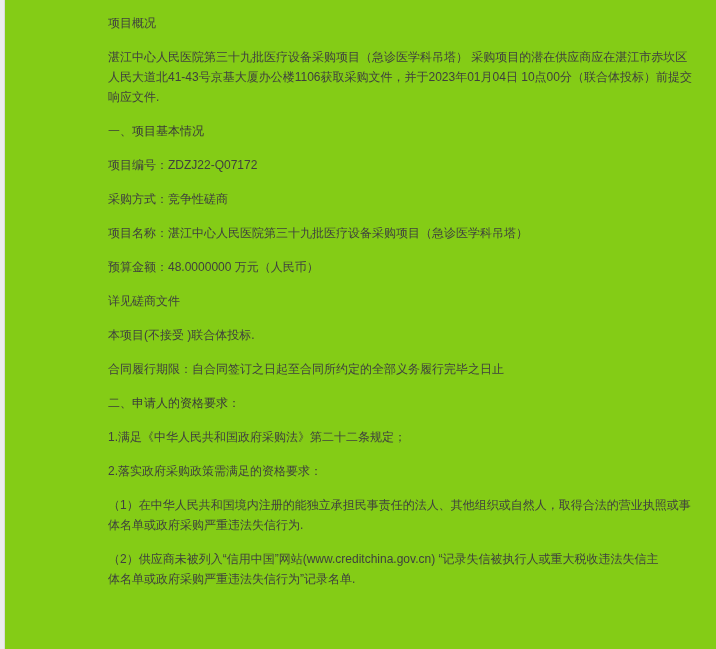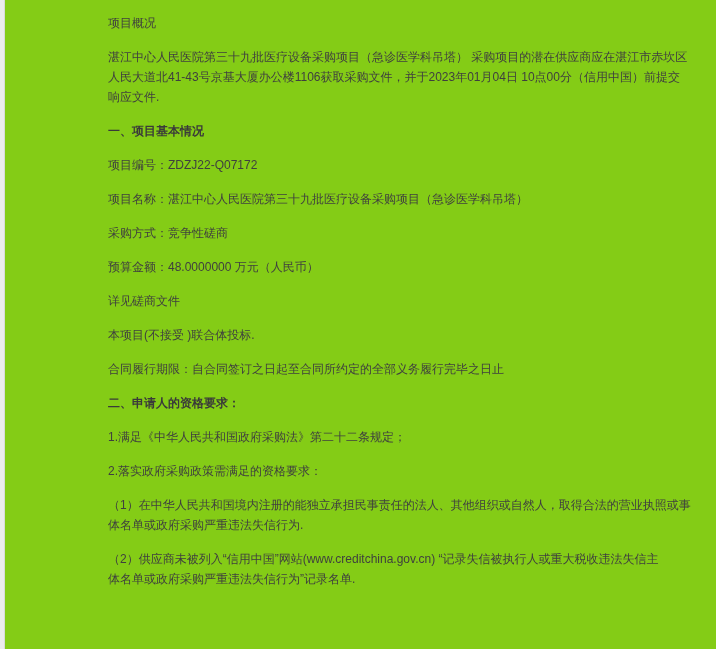--- a/index.html
+++ b/index.html
@@ -37,46 +37,46 @@
     margin: 0 0 14px 0;
   }
   .para + .para {
     margin-top: 14px;
   }
   .para .line {
     display: block;
     line-height: 20px;
   }
   .heading {
-    font-weight: bold;
+    font-weight: normal;
     color: #3a3a3a;
   }
 </style>
 </head>
 <body>
 
 <div class="viewport">
 
   <div class="left-edge"></div>
 
   <div class="doc">
 
     <div class="para">项目概况</div>
 
     <div class="para">
       <span class="line">湛江中心人民医院第三十九批医疗设备采购项目（急诊医学科吊塔） 采购项目的潜在供应商应在湛江市赤坎区</span>
-      <span class="line">人民大道北41-43号京基大厦办公楼1106获取采购文件，并于2023年01月04日 10点00分（信用中国）前提交</span>
+      <span class="line">人民大道北41-43号京基大厦办公楼1106获取采购文件，并于2023年01月04日 10点00分（联合体投标）前提交</span>
       <span class="line">响应文件.</span>
     </div>
 
     <div class="para heading">一、项目基本情况</div>
 
     <div class="para">项目编号：ZDZJ22-Q07172</div>
+    <div class="para">采购方式：竞争性磋商</div>
     <div class="para">项目名称：湛江中心人民医院第三十九批医疗设备采购项目（急诊医学科吊塔）</div>
-    <div class="para">采购方式：竞争性磋商</div>
     <div class="para">预算金额：48.0000000 万元（人民币）</div>
     <div class="para">详见磋商文件</div>
     <div class="para">本项目(不接受 )联合体投标.</div>
     <div class="para">合同履行期限：自合同签订之日起至合同所约定的全部义务履行完毕之日止</div>
 
     <div class="para heading">二、申请人的资格要求：</div>
 
     <div class="para">1.满足《中华人民共和国政府采购法》第二十二条规定；</div>
     <div class="para">2.落实政府采购政策需满足的资格要求：</div>
 

